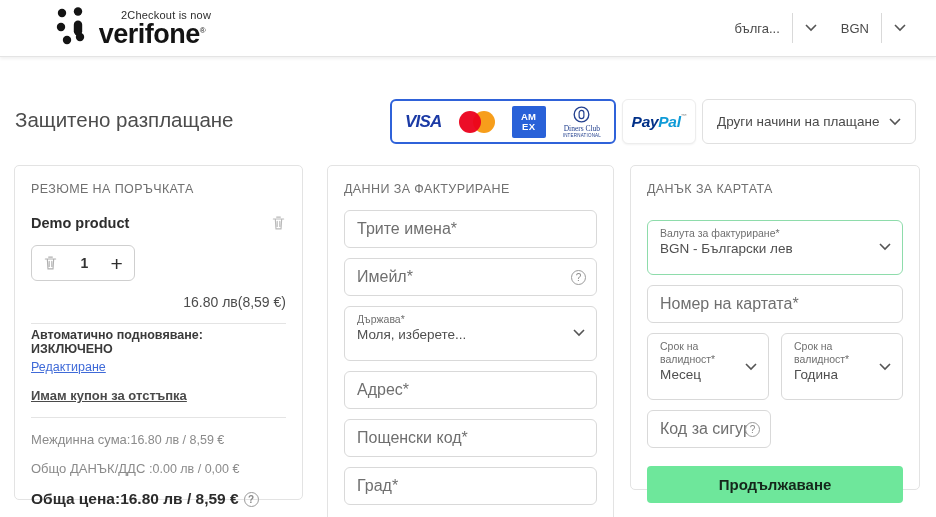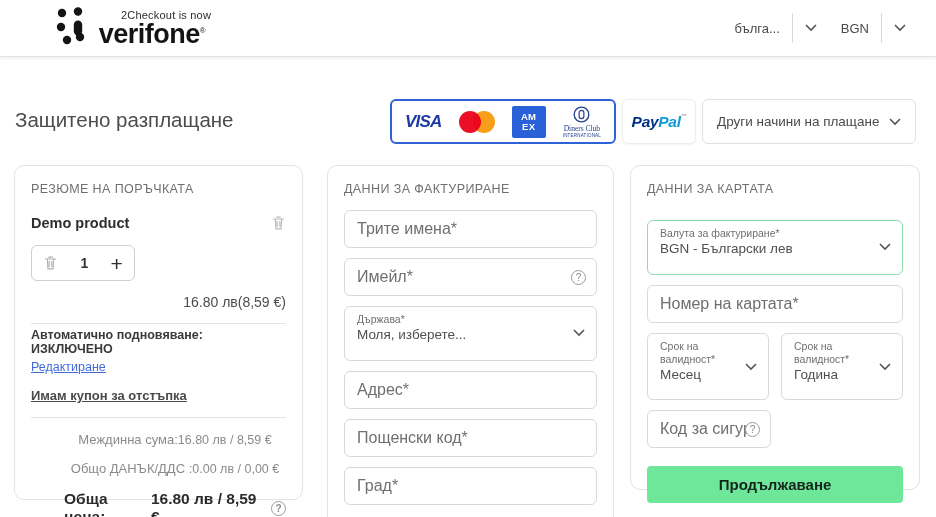--- a/index.html
+++ b/index.html
@@ -47,42 +47,42 @@
     display:flex; align-items:center; justify-content:center; cursor:pointer; }
   .pp { font-style:italic; font-weight:900; font-size:15.5px; letter-spacing:-.3px; }
   .pp .pay { color:#013088; } .pp .pal { color:#0f9bd7; }
   .pp .tm { font-size:6px; color:#9a9a9a; font-style:normal; vertical-align:top; }
   .others-box { position:absolute; left:702px; top:99px; width:214px; height:45px;
     border:1px solid #e0e0e0; border-radius:6px; background:#fff; cursor:pointer;
     display:flex; align-items:center; justify-content:space-between; padding:0 14px; }
   .others-box .lbl { font-size:13.5px; color:#4a4a4a; }
 
   
-  .panel { position:absolute; background:#fff; border:1px solid #e3e3e3; border-radius:10px; padding:16px; }
+  .panel { position:absolute; background:#fff; border:1px solid #e3e3e3; border-radius:5px; padding:16px; }
   .panel h2 { font-size:12.5px; font-weight:400; color:#707070; letter-spacing:.4px; }
   .panel-summary { left:14px; top:165px; width:289px; height:335px; }
   .panel-billing { left:327px; top:165px; width:287px; height:382px; }
   .panel-card { left:630px; top:165px; width:290px; height:325px; }
 
   
   .prod-row { display:flex; justify-content:space-between; align-items:center; margin-top:19px;text-align:center; }
   .prod-name { font-size:14.5px; font-weight:700; color:#2e2e2e; }
   .trash { width:15px; height:16px; cursor:pointer; }
   .stepper { margin-top:14px; width:104px; height:36px; border:1px solid #cfcfcf; border-radius:6px;
     display:flex; align-items:center; justify-content:space-around; }
   .stepper .qty { font-size:14px; font-weight:700; color:#333; }
   .stepper .plus { font-size:21px; font-weight:400; color:#2e2e2e; line-height:1; cursor:pointer; }
   .price-line { margin-top:13px; text-align:right; font-size:14px; color:#4c4c4c; }
   .sep { border:none; border-top:1px solid #e4e4e4; margin:13px 0 0; }
   .renewal { margin-top:4px; font-size:12.5px; font-weight:700; color:#3a3a3a; }
   .link-blue { display:inline-block; margin-top:4px; font-size:12.5px; color:#3f6ad8;
     text-decoration:underline; cursor:pointer; }
   .link-dark { display:inline-block; margin-top:13px; font-size:13px; color:#4a4a4a;
     text-decoration:underline; cursor:pointer;font-weight:bold; }
-  .tot-row { display:flex; justify-content:center; align-items:center; margin-top:14px;margin-left:33px; }
+  .tot-row { display:flex; justify-content:flex-start; align-items:center; margin-top:14px; }
   .tot-row .l { font-size:13px; color:#8b8b8b; }
   .tot-row .v { font-size:12.5px; color:#8b8b8b; }
   .tot-row.grand .l { font-size:15.5px; font-weight:700; color:#2b2b2b; }
   .tot-row.grand .v { font-size:15.5px; font-weight:700; color:#2b2b2b; display:flex; align-items:center; gap:5px; }
   .help { width:15px; height:15px; border:1px solid #9b9b9b; border-radius:50%; color:#8a8a8a;
     font-size:10px; display:inline-flex; align-items:center; justify-content:center; flex:0 0 auto; }
 
   
   .f-input { position:relative; width:100%; height:38px; border:1px solid #d9d9d9; border-radius:6px;
     background:#fff; margin-top:10px; display:flex; align-items:center; }
@@ -253,21 +253,21 @@
     <input type="text" placeholder="Град*" style="">
   </div>
 
   <div class="chk-row">
     <span class="chk"></span>
     <span class="lbl">Поръчвам за фирма</span>
   </div>
 </div>
 
 <div class="panel panel-card">
-  <h2>ДАННИ ЗА КАРТАТА</h2>
+  <h2>ДАНЪК ЗА КАРТАТА</h2>
 
   <div class="f-select cur-select">
     <div class="sl">Валута за фактуриране*</div>
     <div class="sv">BGN - Български лев</div>
     <svg class="chev" viewBox="0 0 12 8">
         <path d="M1 1l5 5 5-5" stroke="#555" stroke-width="1.6" fill="none"></path>
       </svg>
   </div>
 
   <div class="f-input">

